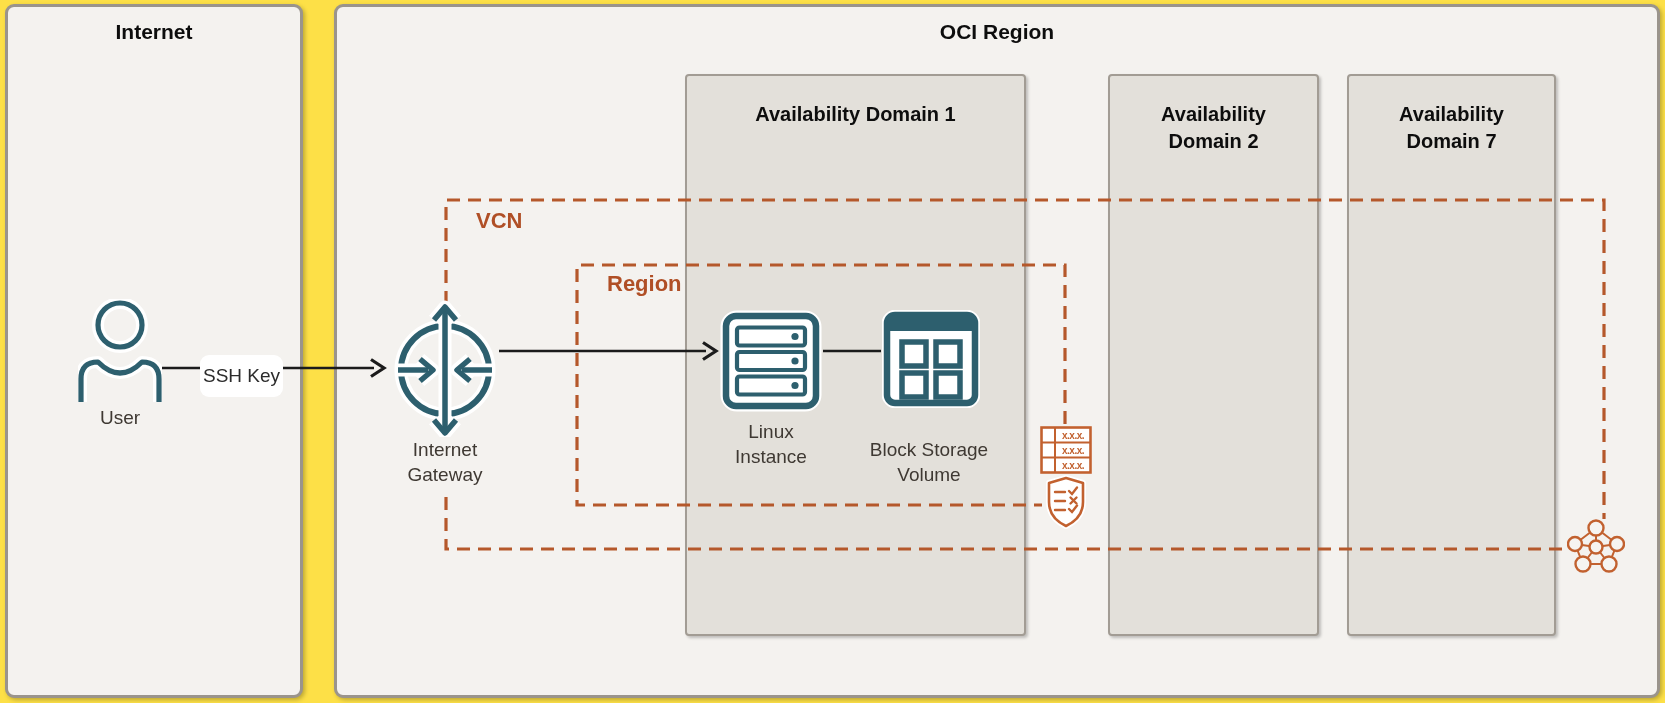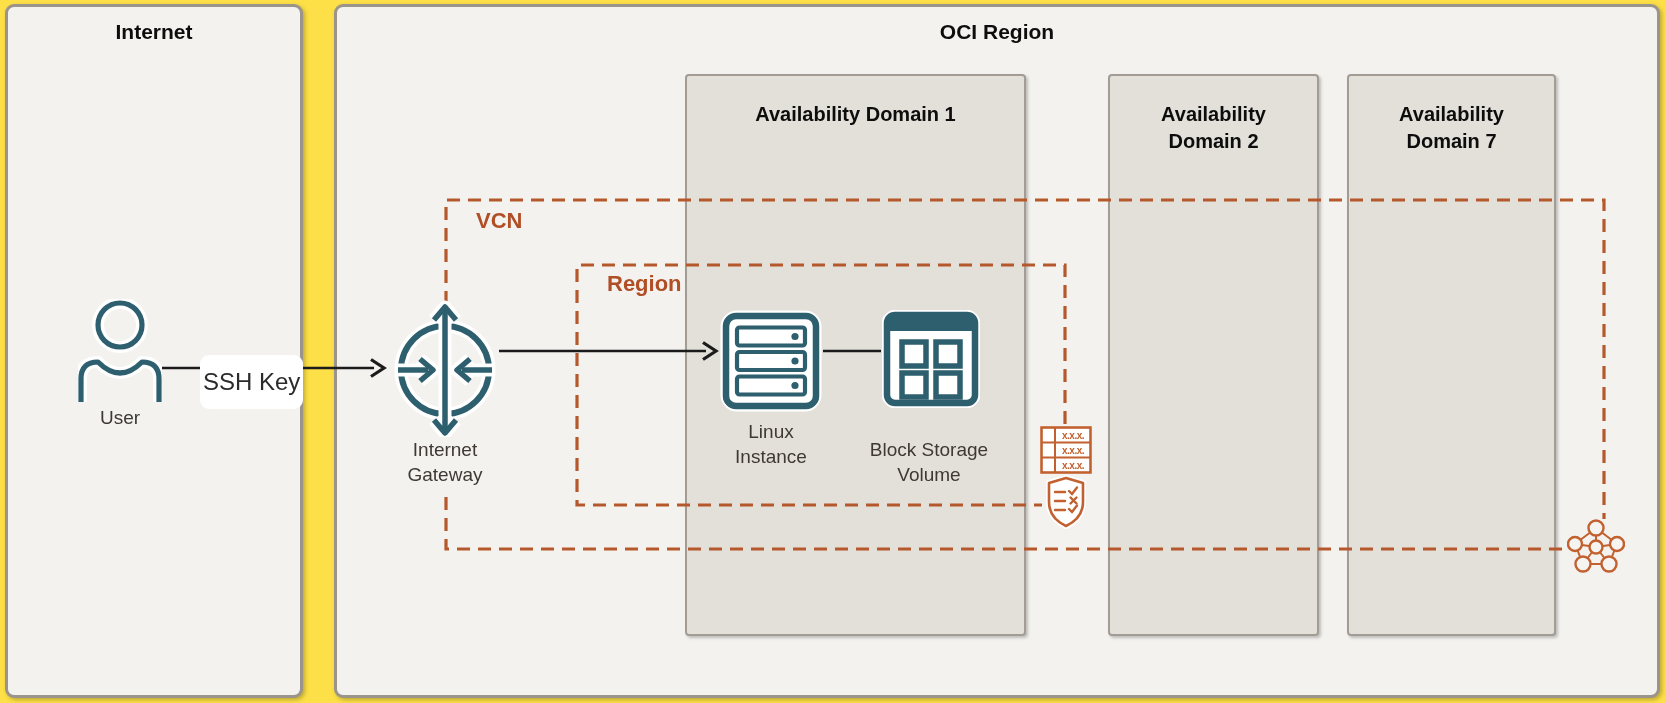--- a/index.html
+++ b/index.html
@@ -25,22 +25,22 @@
   #overlay{position:absolute;left:0;top:0;pointer-events:none;}
   .boundary-label{
     position:absolute;font-size:22px;font-weight:bold;color:#B04F26;margin-left:19px;
   }
   .node-icon{position:absolute;}
   .node-label{
     position:absolute;text-align:center;font-size:19px;color:#3F3933;line-height:25px;
   }
   .node-label span{display:block;}
   .edge-label{
-    position:absolute;background:#ffffff;color:#2b2b2b;font-size:24px;
-    padding:16px 3px;line-height:22px;border-radius:9px;
+    position:absolute;background:#ffffff;color:#2b2b2b;font-size:19px;
+    padding:10px 3px;line-height:22px;border-radius:9px;
   }
   .masked{background:#F4F2EF;}
 </style>
 </head>
 <body>
 
 <div id="canvas">
 
   <div class="zone" style="left:5px;top:4px;width:298px;height:694px;">
     <div class="zone-title">Internet</div>

